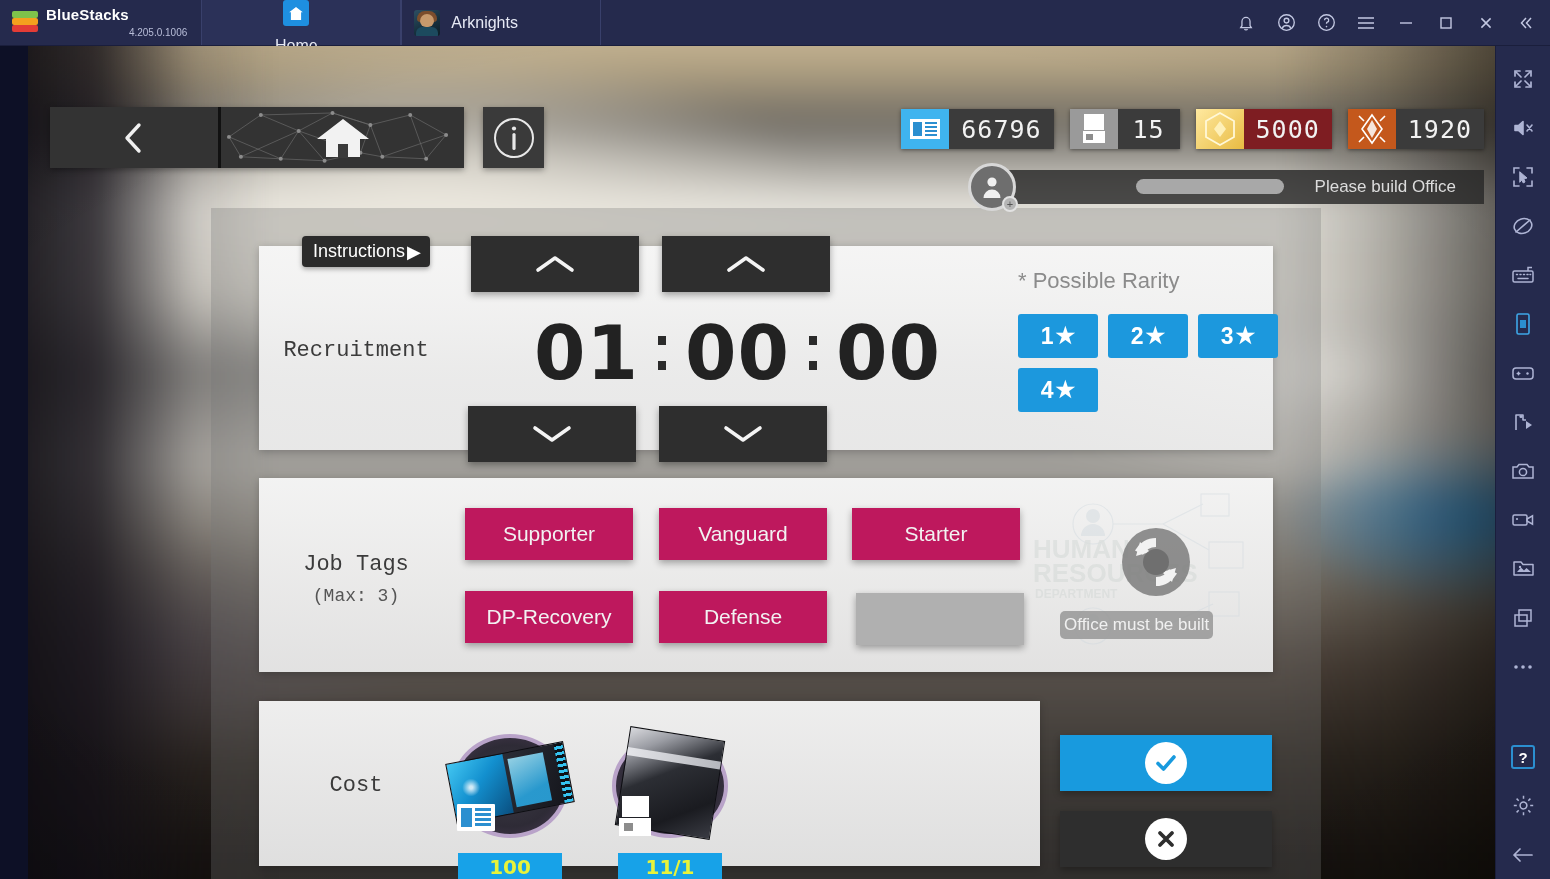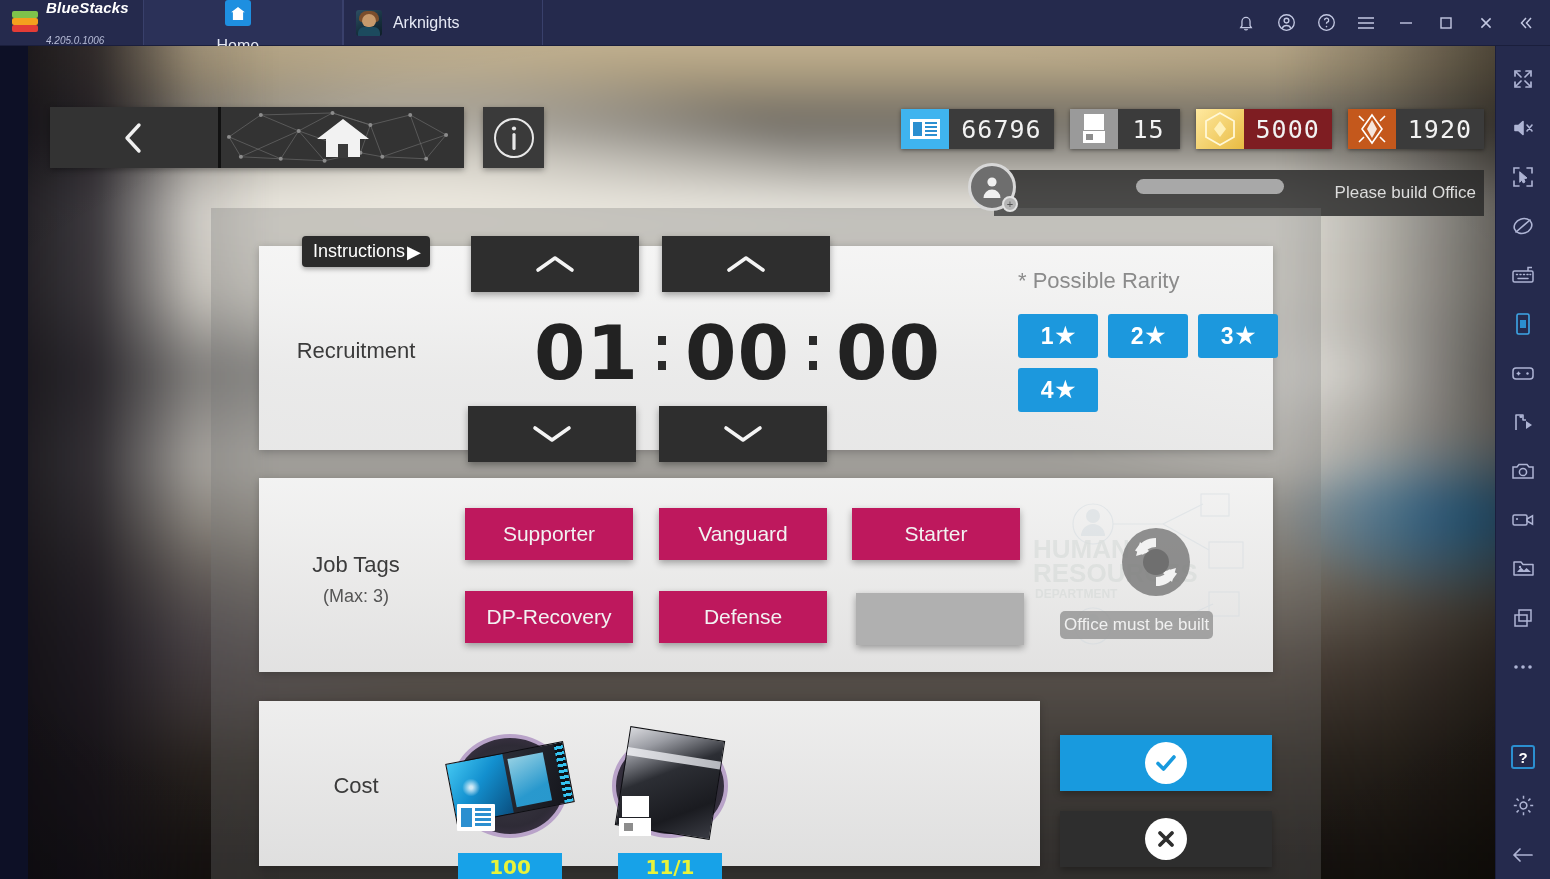--- a/index.html
+++ b/index.html
@@ -20,21 +20,21 @@
   }
   .bs-brand {
     display: flex; align-items: center; gap: 8px;
     padding: 0 14px 0 12px; min-width: 126px;
   }
   .bs-logo { width: 26px; height: 24px; position: relative; flex: none; }
   .bs-logo i { position: absolute; left: 0; width: 26px; height: 7px; border-radius: 2px; display:block; }
   .bs-logo i:nth-child(1) { top: 0; background: #7ec24b; }
   .bs-logo i:nth-child(2) { top: 7px; background: #f4a01e; }
   .bs-logo i:nth-child(3) { top: 14px; background: #e33c36; }
-  .bs-brandtext { display: flex; flex-direction: column; line-height: 1; font-style: italic; }
+  .bs-brandtext { display: flex; flex-direction: row; line-height: 1; }
   .bs-name { color: #ffffff; font-size: 15px; font-weight: bold; letter-spacing: .2px; }
   .bs-ver { color: #b8bdd8; font-size: 10px; margin-top: 21px; }
 
   .tab {
     display: flex; align-items: center; gap: 11px;
     padding: 0 22px 0 12px;
     border-left: 1px solid #39406b;
     border-right: 1px solid #39406b;
     min-width: 200px;
   }
@@ -150,23 +150,23 @@
   .res.lmd .ico { background: #9a9a9a; }
   .res.lmd .val { background: #3b3b3b; }
   .res.orig .ico { background: linear-gradient(135deg,#ffe9a0,#e8bb42); }
   .res.orig .val { background: #7e1d22; }
   .res.stone .ico { background: #c4581c; }
   .res.stone .val { background: #3b3b3b; }
 
   
   .assist { position: absolute; right: 38px; top: 124px; width: 516px; height: 34px; }
   .assist-bar {
-    position: absolute; left: 26px; top: 0; right: 0; height: 46px;
+    position: absolute; left: 26px; top: 0; right: 0; height: 34px;
     background: rgba(40,40,40,.82);
-    display: flex; align-items: center; justify-content: flex-end; padding-right: 8px;
+    display: flex; align-items: center; justify-content: flex-end; padding-right: 28px;
   }
   .assist-fill {
     position: absolute; left: 142px; top: 9px; width: 148px; height: 15px;
     background: #a8a8a8; border-radius: 8px;
   }
   .assist-text { color: #dcdcdc; font-size: 17px; position: relative; z-index: 2; }
   .assist-ava {
     position: absolute; left: 0; top: -7px; width: 48px; height: 48px; border-radius: 50%;
     background: #6e6e6e; border: 3px solid #d8d8d8;
     display: flex; align-items: center; justify-content: center; z-index: 3;
@@ -188,21 +188,21 @@
     position: absolute;
     background: linear-gradient(180deg, rgba(248,248,248,.94) 0%, rgba(238,238,238,.92) 100%);
     box-shadow: 0 2px 8px rgba(0,0,0,.22);
   }
   #panel-recruit { left: 48px; top: 38px; width: 1014px; height: 204px; }
   #panel-tags    { left: 48px; top: 270px; width: 1014px; height: 194px; }
   #panel-cost    { left: 48px; top: 493px; width: 781px; height: 165px; }
 
   .panel-label {
     position: absolute; font-size: 22px; color: #3b3b3b;
-    text-align: center; width: 190px;
+    text-align: center; width: 190px; font-family: Liberation Mono, monospace;
   }
 
   
   .spin-btn {
     position: absolute; width: 168px; height: 56px; background: #2e2e2e;
     display: flex; align-items: center; justify-content: center;
     box-shadow: 0 3px 7px rgba(0,0,0,.35);
   }
   .digits {
     position: absolute; display: flex; align-items: center;

